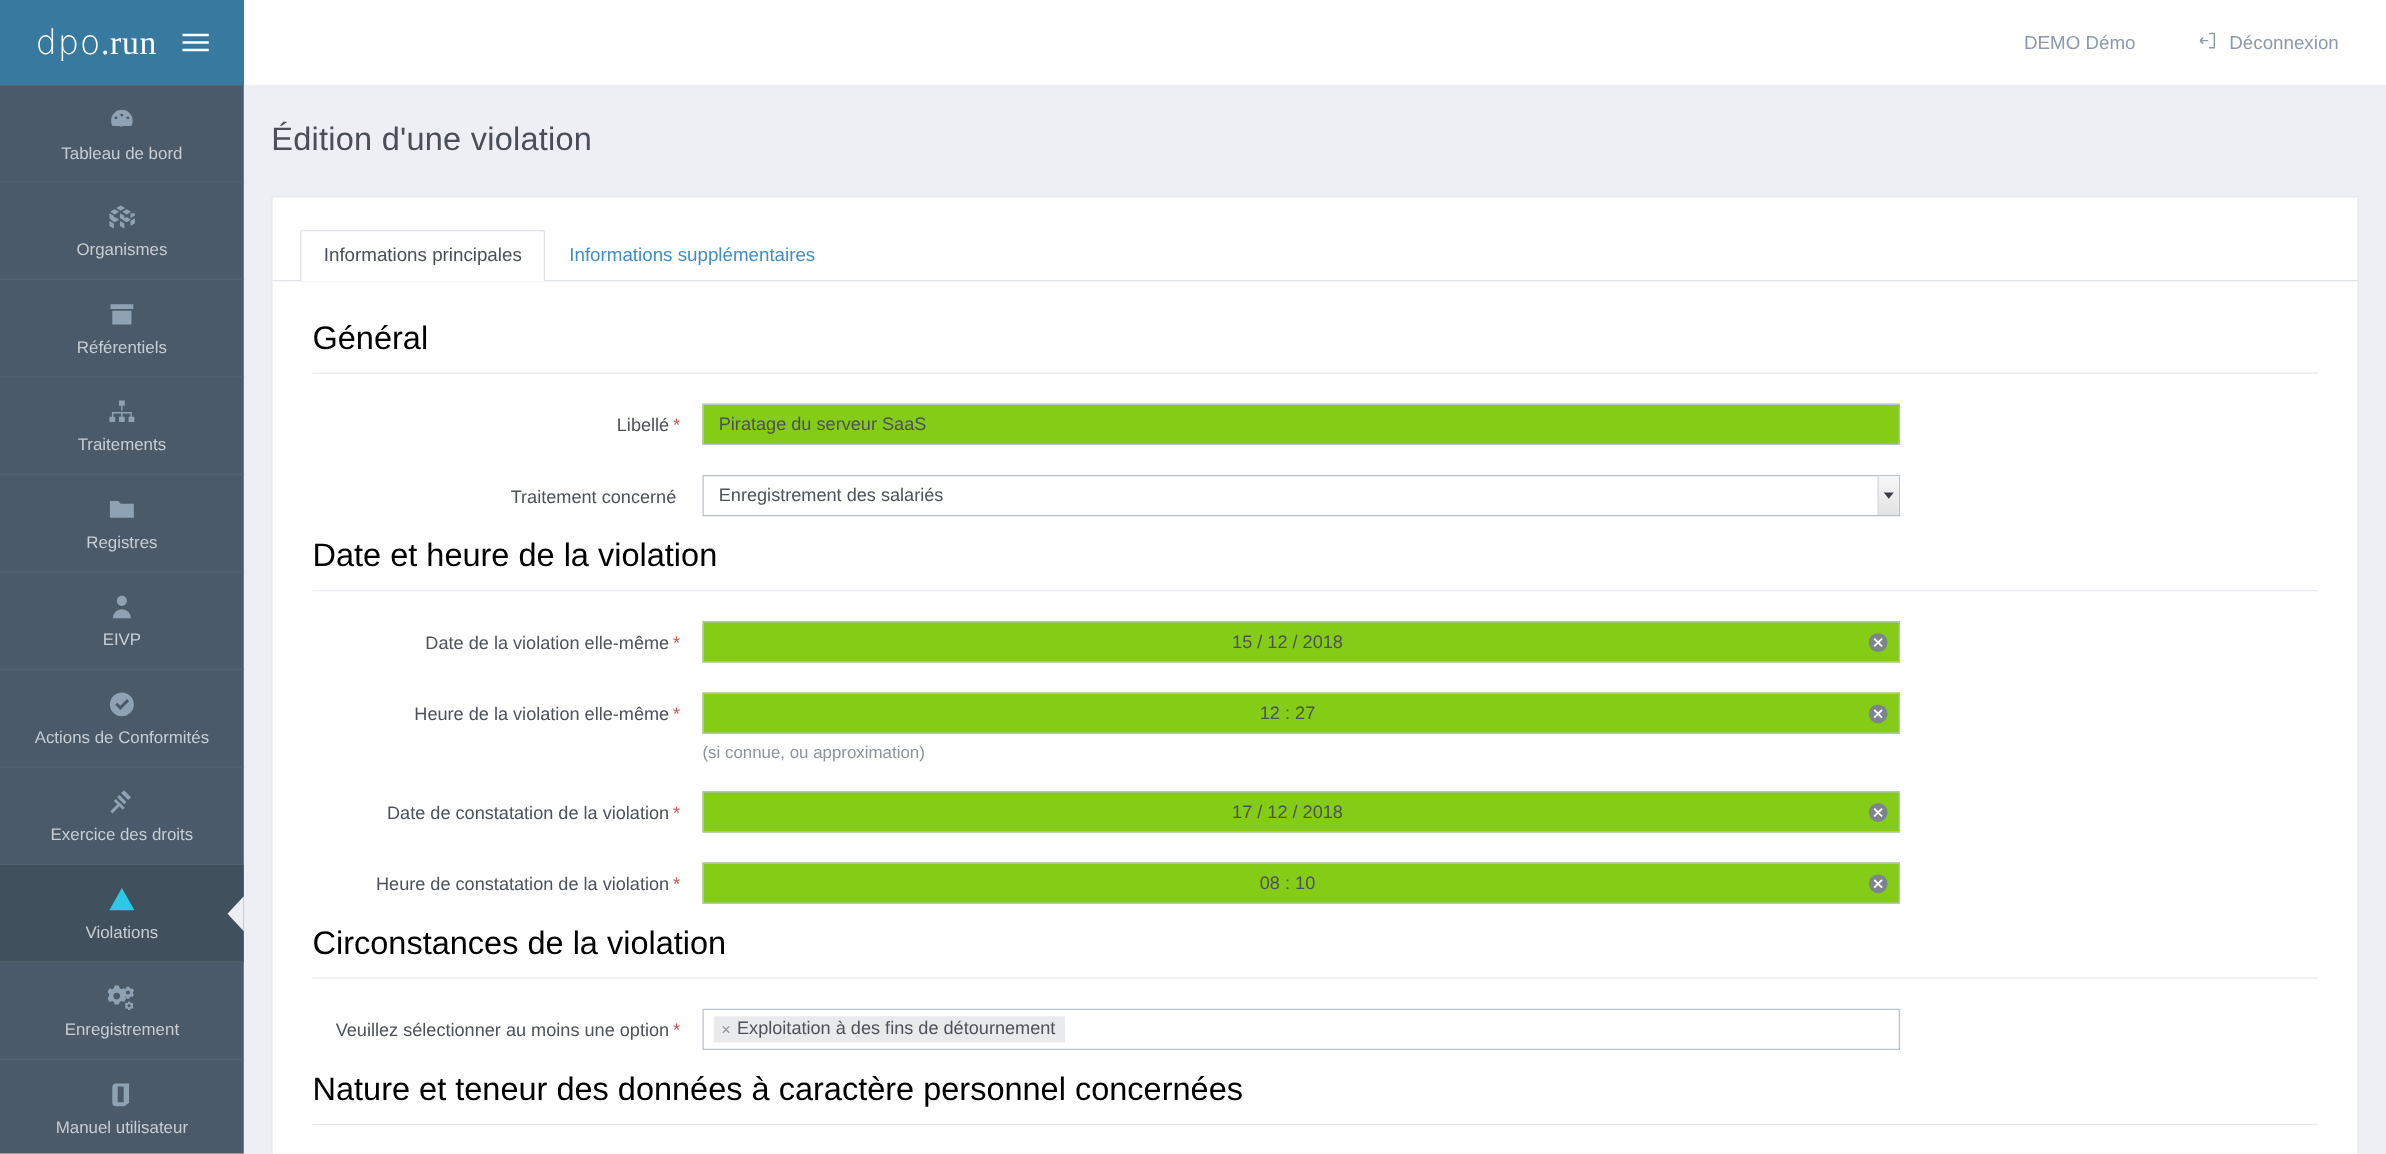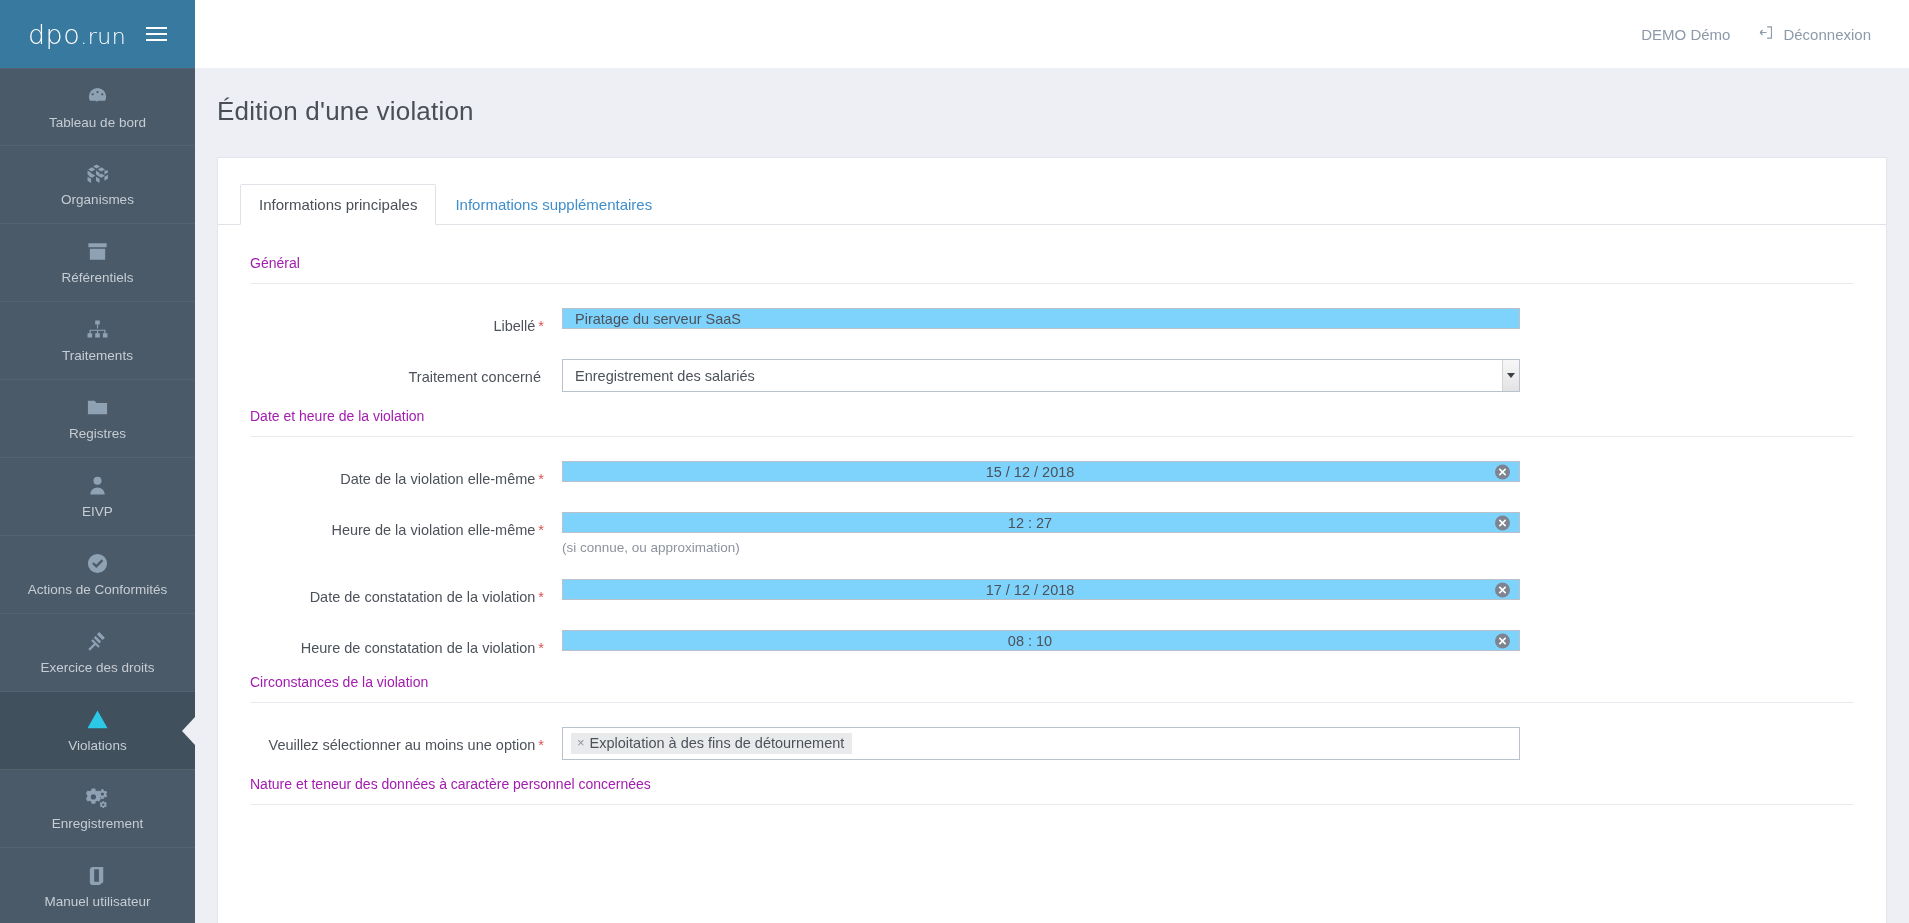--- a/index.html
+++ b/index.html
@@ -20,21 +20,21 @@
   }
   .logo-block {
     height: 68px; background: #37799f;
     display: flex; align-items: center; justify-content: center;
     gap: 20px; position: relative;
   }
   .logo-text {
     color: #ffffff; font-size: 27px; letter-spacing: .5px;
     font-weight: 300; font-family: "DejaVu Sans", sans-serif;
   }
-  .logo-text .dot { font-size: 22px; }
+  .logo-text .dot { font-size: 27px; font-family: Liberation Serif, serif; }
   .hamburger { display: flex; flex-direction: column; gap: 4px; cursor: pointer; }
   .hamburger span { display: block; width: 21px; height: 2px; background: #ffffff; }
 
   .nav { flex: 1; display: flex; flex-direction: column; overflow: hidden; }
   .nav-item {
     height: 78px; min-height: 78px;
     display: flex; flex-direction: column;
     align-items: center; justify-content: center; gap: 7px;
     border-bottom: 1px solid #55636f;
     color: #c6cdd4; font-size: 13.5px; cursor: pointer;
@@ -51,21 +51,21 @@
     border-top: 15px solid transparent;
     border-bottom: 15px solid transparent;
     border-right: 14px solid #edeff4;
   }
 
   
   .main { flex: 1; height: 923px; display: flex; flex-direction: column; background: #edeff4; }
   .topbar {
     height: 68px; min-height: 68px; background: #ffffff;
     display: flex; align-items: center; justify-content: flex-end;
-    padding-right: 38px; gap: 28px;
+    padding-right: 38px; gap: 50px;
   }
   .topbar-user { color: #8d99a8; font-size: 15px; cursor: pointer; }
   .topbar-logout {
     color: #8d99a8; font-size: 15px; display: flex; align-items: center; gap: 8px; cursor: pointer;
   }
   .topbar-logout svg { fill: none; stroke: #8d99a8; stroke-width: 1.6; }
 
   .page-title {
     font-size: 26px; color: #4a4f57; font-weight: 300;
     padding: 28px 0 0 22px; letter-spacing: .2px;
@@ -87,38 +87,38 @@
   }
   .tab.active {
     background: #ffffff; color: #4a4f57;
     border: 1px solid #dfe3e8; border-bottom-color: #ffffff;
     border-radius: 2px 2px 0 0;
   }
 
   .form-body { padding: 26px 32px 0 32px; }
 
   .section-title {
-    font-size: 14px; color: #a21caf; font-weight: 300;
+    font-size: 26px; color: #000000; font-weight: 300;
     padding-bottom: 12px; border-bottom: 1px solid #e7eaee;
     margin: 16px 0 0 0;
   }
   .section-title.first { margin-top: 4px; }
 
   .form-row { display: flex; align-items: flex-start; margin-top: 24px; }
   .form-label {
     width: 312px; min-width: 312px; text-align: right;
     font-size: 14.5px; color: #4d525a; padding: 9px 18px 0 0;
     line-height: 1.25;
   }
   .req { color: #d9534f; margin-left: 3px; }
   .form-control { flex: 1; max-width: 958px; position: relative; }
 
   .inp {
-    width: 100%; height: 21px; border: 1px solid #b9c2cc;
-    background: #7dd3fc; padding: 0 12px;
+    width: 100%; height: 33px; border: 1px solid #b9c2cc;
+    background: #84cc16; padding: 0 12px;
     font-size: 14.5px; color: #4d525a;
     font-family: "Liberation Sans", sans-serif;
   }
   .inp::placeholder { color: #9aa3ad; }
 
   .sel-wrap { position: relative; }
   .sel {
     width: 100%; height: 33px; border: 1px solid #b9c2cc;
     background: #ffffff; padding: 0 30px 0 12px;
     font-size: 14.5px; color: #4d525a; appearance: none;

